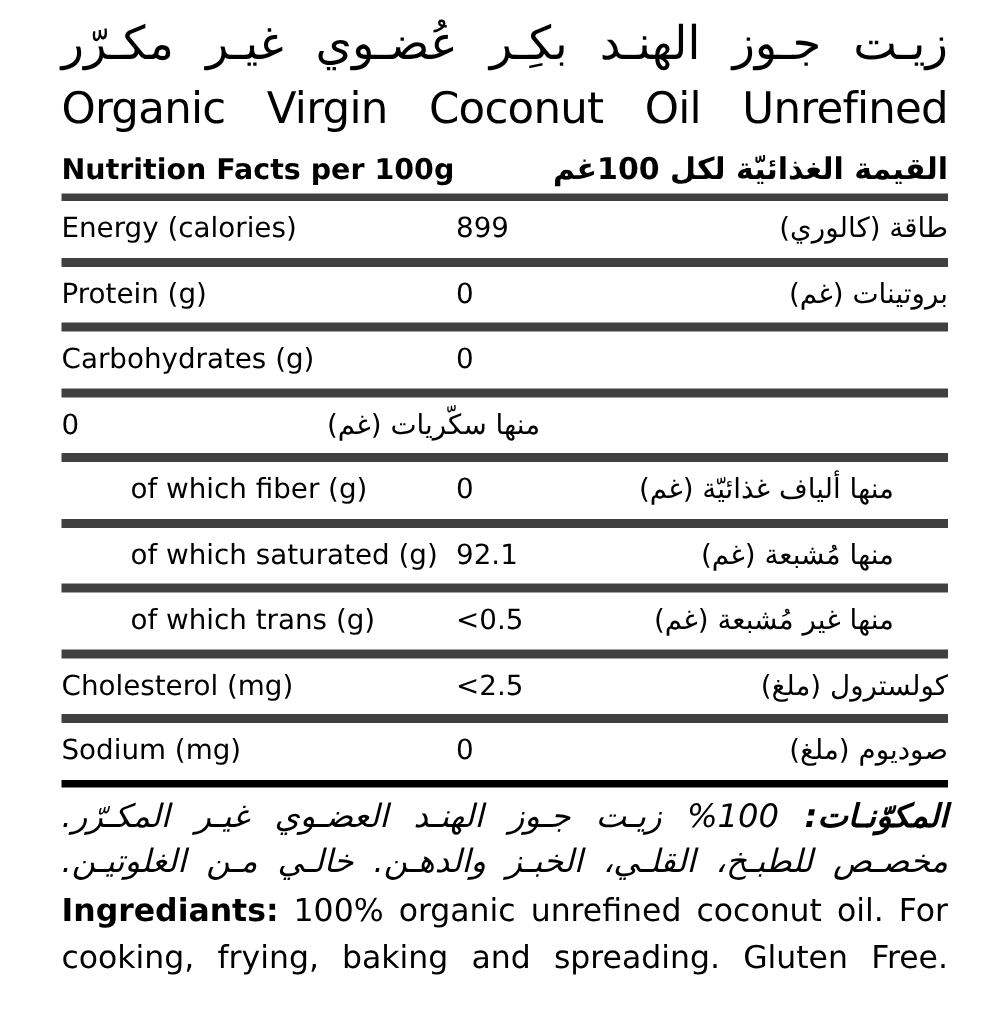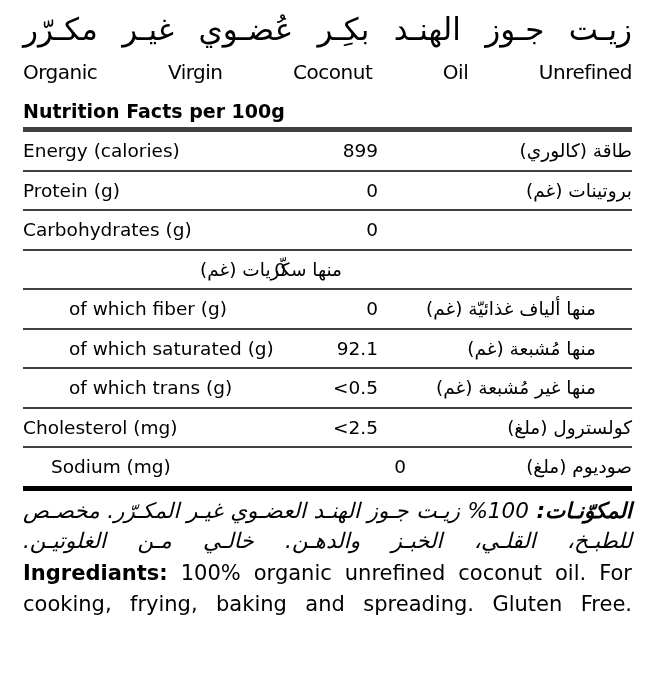--- a/index.html
+++ b/index.html
@@ -11,34 +11,34 @@
   body {
     width: 669px;
     height: 673px;
     overflow: hidden;
     font-family: "DejaVu Sans", "Liberation Sans", sans-serif;
   }
   .label {
     box-sizing: border-box;
     width: 669px;
     height: 538px;
-    padding: 6px 37px 4px 23px;
+    padding: 6px 37px 4px 41px;
   }
   
   .title-ar {
     direction: rtl;
     font-size: 31px;
     line-height: 46px;
     text-align: justify;
     text-align-last: justify;
     white-space: nowrap;
     letter-spacing: 0px;
   }
   .title-en {
-    font-size: 20px;
+    font-size: 29px;
     line-height: 40px;
     text-align: justify;
     text-align-last: justify;
     letter-spacing: -0.5px;
   }
   
   .nf-table { margin-top: 4px; }
   .nf-head {
     display: flex;
     justify-content: space-between;
@@ -48,26 +48,26 @@
     padding: 4px 0 5px 0;
     border-bottom: 5px solid #404040;
   }
   .nf-head .h-ar { direction: rtl; font-size: 20px; }
   .nf-rows { border-bottom: 5px solid #000; }
   .row {
     display: grid;
     grid-template-columns: 263px 92px 1fr;
     align-items: center;
     height: 37.5px;
-    border-bottom: 2px solid #404040;
+    border-bottom: 6px solid #404040;
     font-size: 18.5px;
   }
-  .row:last-child { border-bottom: none; margin-left: 28px; }
+  .row:last-child { border-bottom: none; }
   .c-en { text-align: left; white-space: nowrap; }
-  .c-val { text-align: right; }
+  .c-val { text-align: left; }
   .c-ar { direction: rtl; text-align: right; white-space: nowrap; }
   .row.indent .c-en { padding-left: 46px; }
   .row.indent .c-ar { padding-right: 36px; }
   
   .ingredients { margin-top: 5px; }
   .ing-ar {
     margin: 0;
     direction: rtl;
     font-size: 21.5px;
     line-height: 30px;
@@ -88,20 +88,21 @@
 <body>
 
 <div class="label">
 
   <div class="title-ar">زيـت جـوز الهنـد بكِـر عُضـوي غيـر مكـرّر</div>
   <div class="title-en">Organic Virgin Coconut Oil Unrefined</div>
 
   <div class="nf-table">
     <div class="nf-head">
       <span class="h-en">Nutrition Facts per 100g</span>
+      <span class="h-ar">القيمة الغذائيّة لكل 100غم</span>
     </div>
 
     <div class="nf-rows">
       <div class="row">
         <span class="c-en">Energy (calories)</span>
         <span class="c-val">899</span>
         <span class="c-ar">طاقة (كالوري)</span>
       </div>
       <div class="row">
         <span class="c-en">Protein (g)</span>

